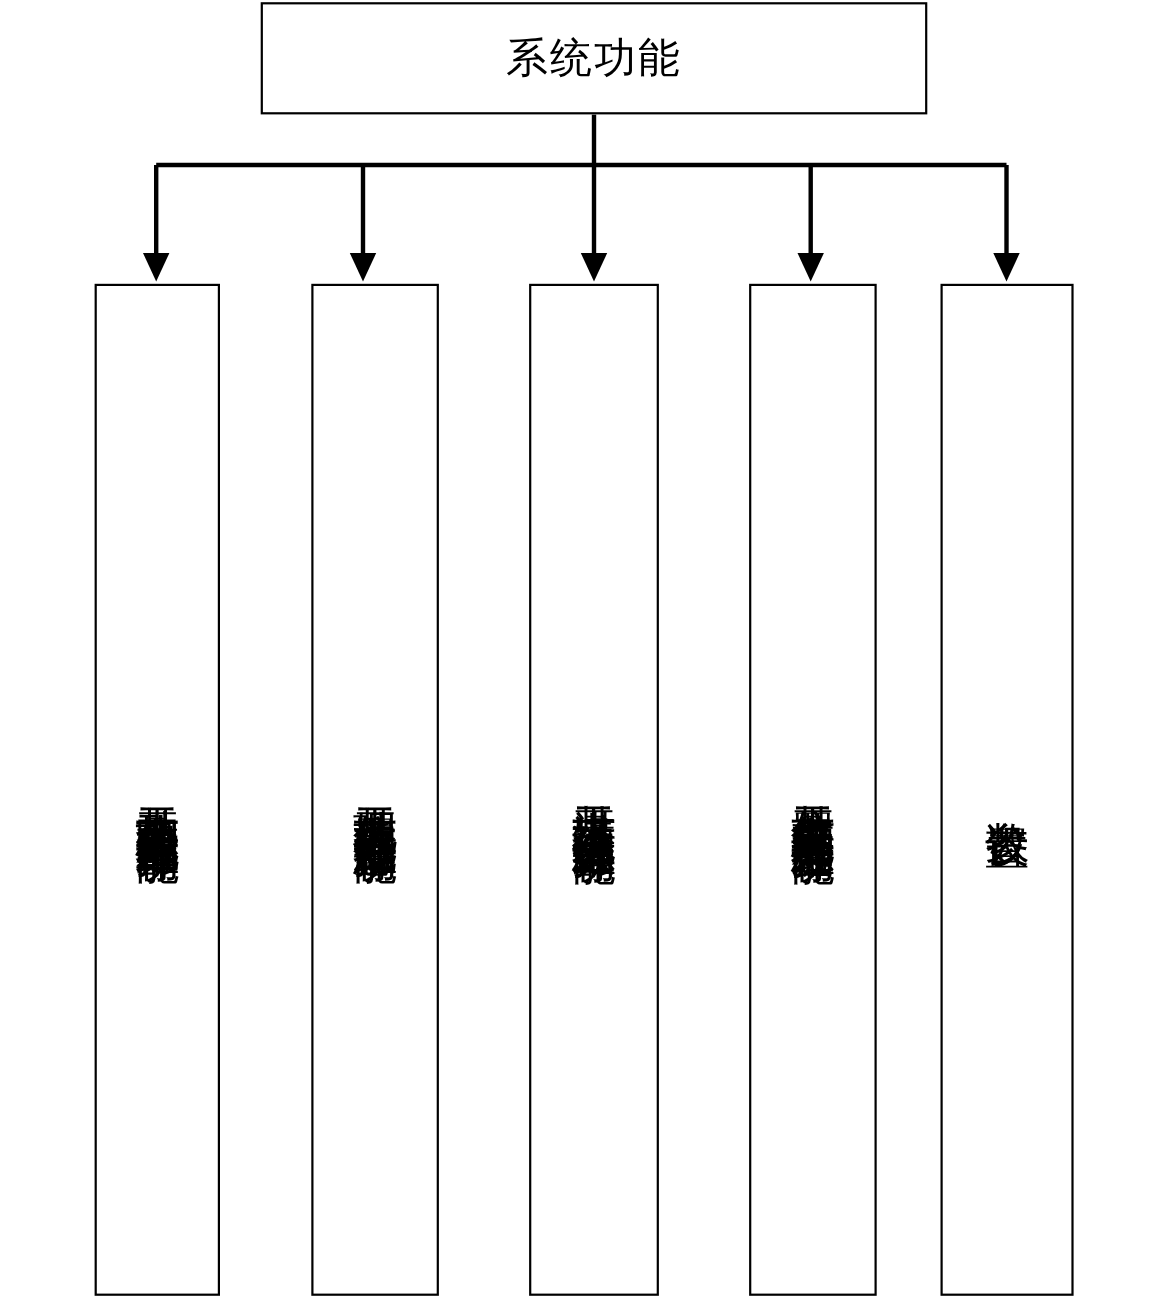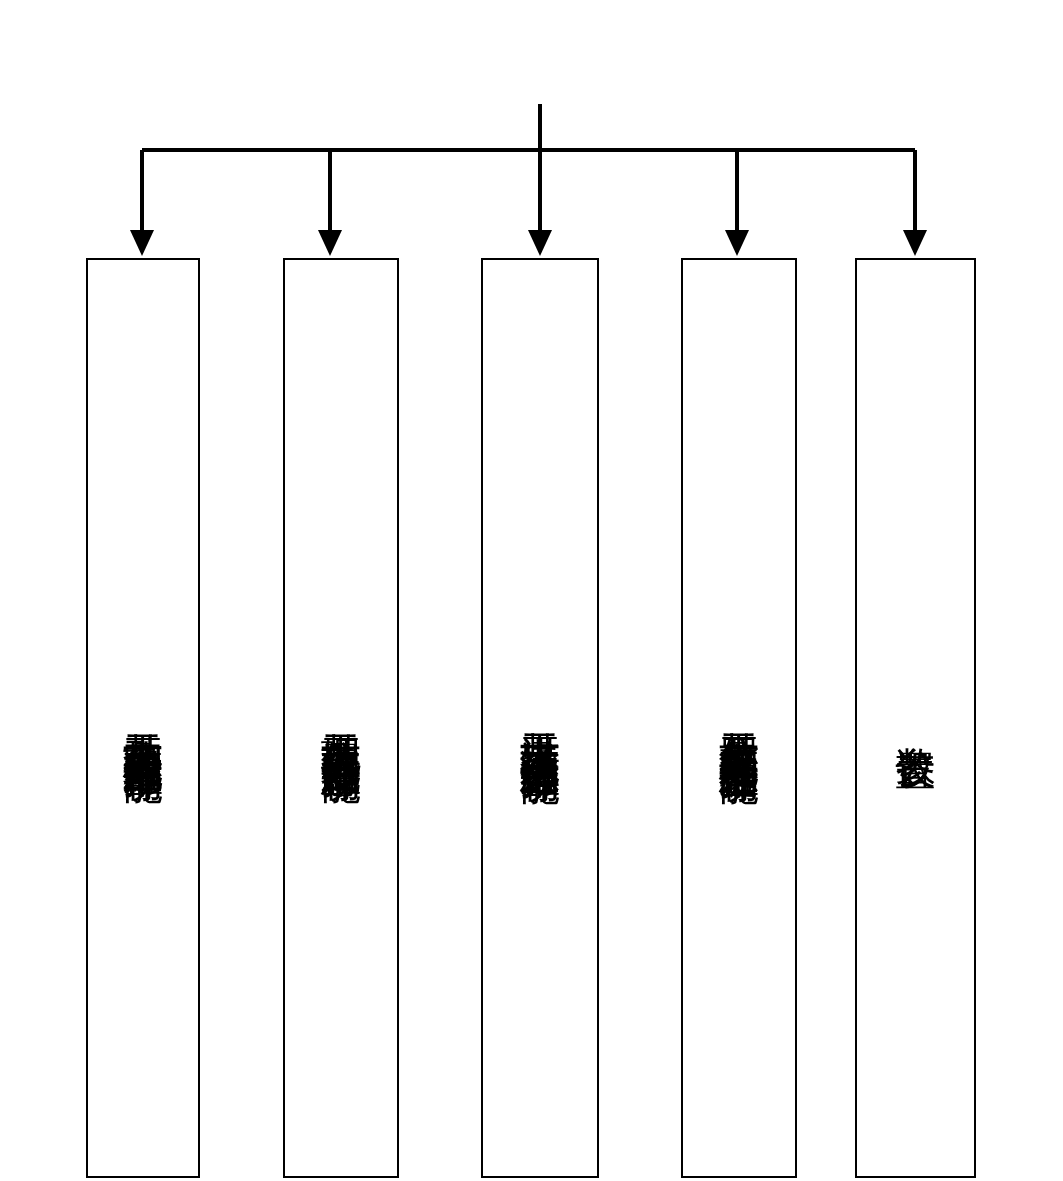--- a/index.html
+++ b/index.html
@@ -84,20 +84,23 @@
     <line x1="737" y1="150" x2="737" y2="236" stroke="#000000" stroke-width="4"></line>
     <line x1="915" y1="150" x2="915" y2="236" stroke="#000000" stroke-width="4"></line>
 
     <polygon points="142,256 130,230 154,230" fill="#000000"></polygon>
     <polygon points="330,256 318,230 342,230" fill="#000000"></polygon>
     <polygon points="540,256 528,230 552,230" fill="#000000"></polygon>
     <polygon points="737,256 725,230 749,230" fill="#000000"></polygon>
     <polygon points="915,256 903,230 927,230" fill="#000000"></polygon>
   </svg>
 
+  <div class="node root-node">
+    <span class="root-label">系统功能</span>
+  </div>
 
   <div class="node leaf-node leaf-1">
     <span class="leaf-label">基于动态热力圈的船流量显示推荐功能</span>
   </div>
 
   <div class="node leaf-node leaf-2">
     <span class="leaf-label">基于地理位置的热点航海信息推荐功能</span>
   </div>
 
   <div class="node leaf-node leaf-3">

